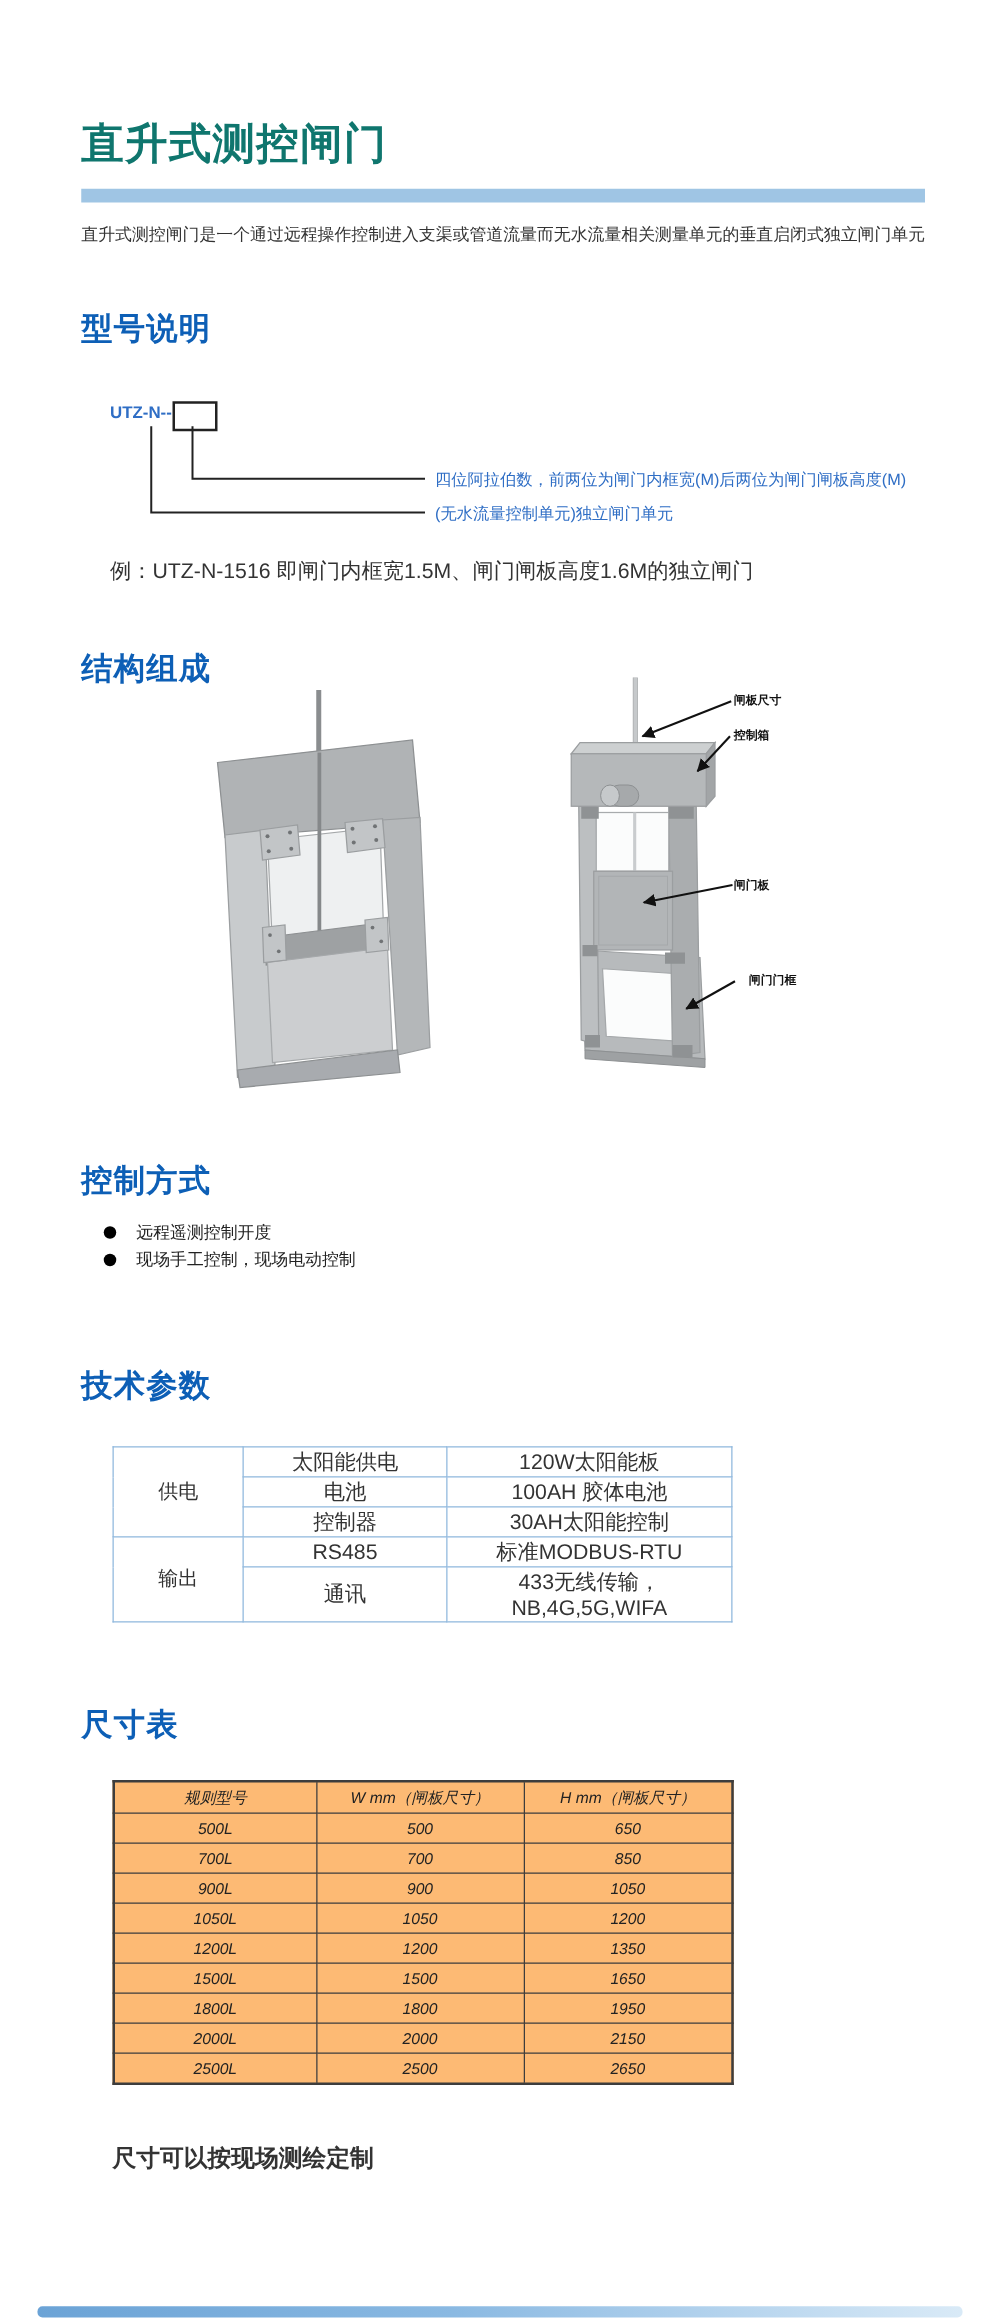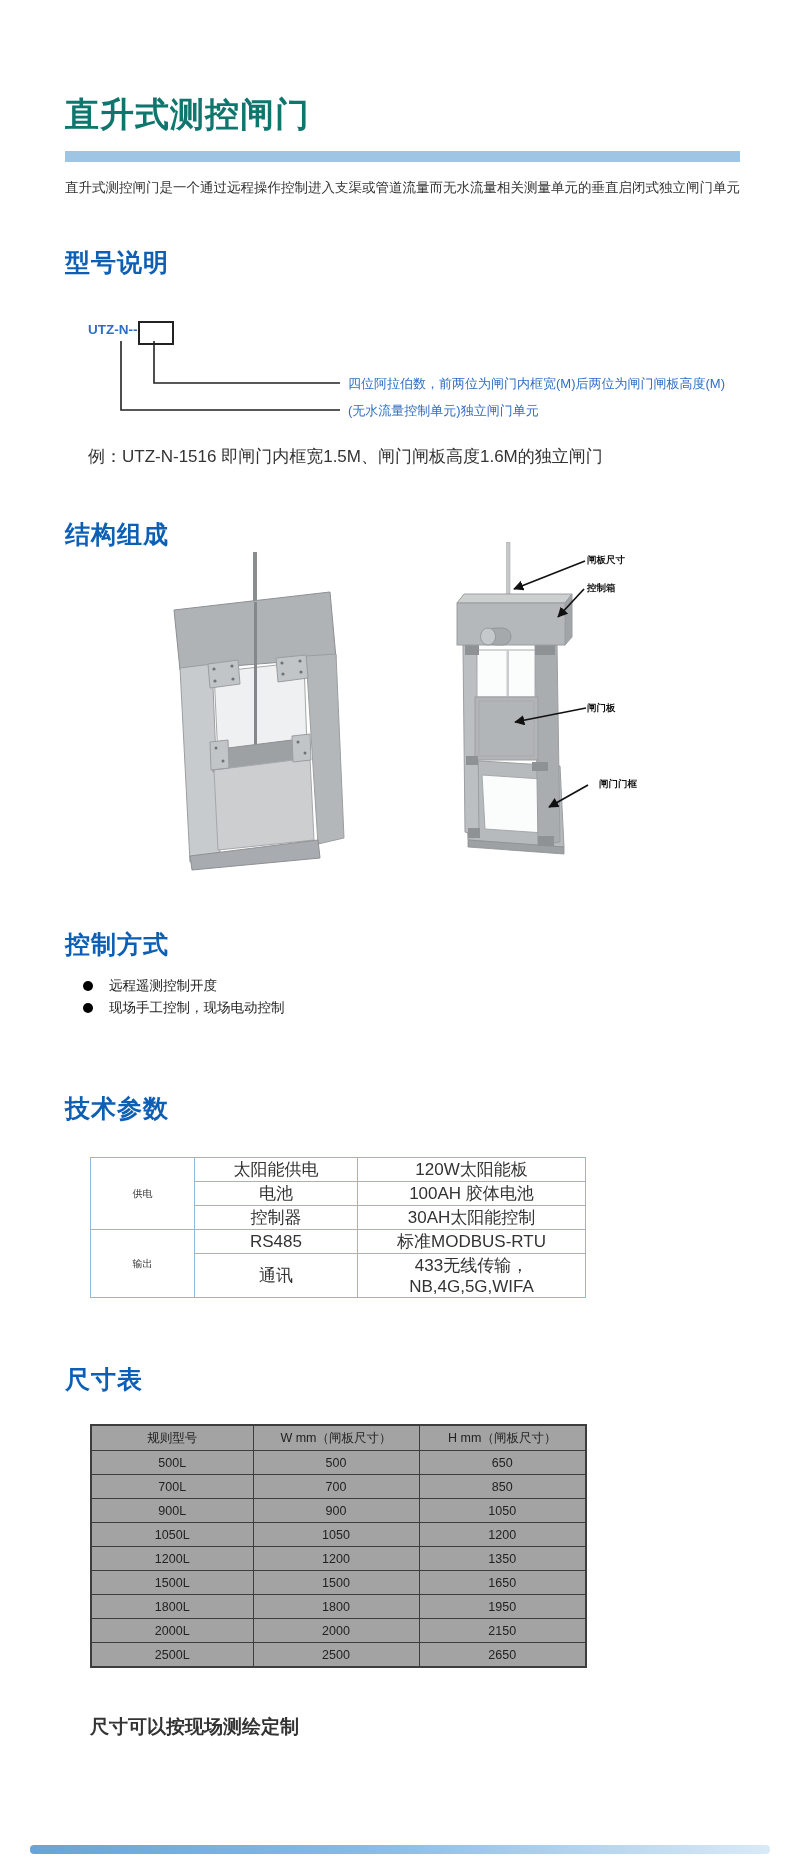--- a/index.html
+++ b/index.html
@@ -37,24 +37,24 @@
   .fl-4{top:238px;padding-left:12px;}
 
   
   .control-list{left:83px;top:975px;width:500px;list-style:none;margin:0;padding:0;}
   .control-list li{display:flex;align-items:center;height:22px;font-size:13.5px;color:#222;}
   .control-list .dot{width:10px;height:10px;border-radius:50%;background:#000;margin-right:16px;flex:0 0 auto;}
 
   
   .tech-table{left:90px;top:1157px;width:495px;border-collapse:collapse;table-layout:fixed;background:#fff;}
   .tech-table td{border:1px solid #8fb8dd;height:20px;text-align:center;font-size:17px;color:#333;padding:0 4px;}
-  .tech-table td.group-cell{font-size:10px;margin-left:32px;}
-
-  
-  .size-table{left:90px;top:1424px;width:495px;border-collapse:collapse;table-layout:fixed;background:#a3a3a3;}
+  .tech-table td.group-cell{font-size:16px;margin-left:32px;}
+
+  
+  .size-table{left:90px;top:1424px;width:495px;border-collapse:collapse;table-layout:fixed;background:#fdba74;font-style:italic;}
   .size-table th{border:1px solid #3d3d3d;height:22px;font-size:12.5px;font-weight:normal;color:#222;text-align:center;}
   .size-table td{border:1px solid #3d3d3d;height:21px;font-size:12.5px;color:#222;text-align:center;}
   .size-table{border:2px solid #3d3d3d;}
 
   .size-note{left:90px;top:1714px;font-size:19px;font-weight:bold;color:#333;}
 
   .footer-bar{left:30px;top:1845px;width:740px;height:9px;border-radius:4px;
     background:linear-gradient(90deg,#6ba3d6 0%,#8ab9e2 45%,#d9eaf7 100%);}
 </style>
 </head>

